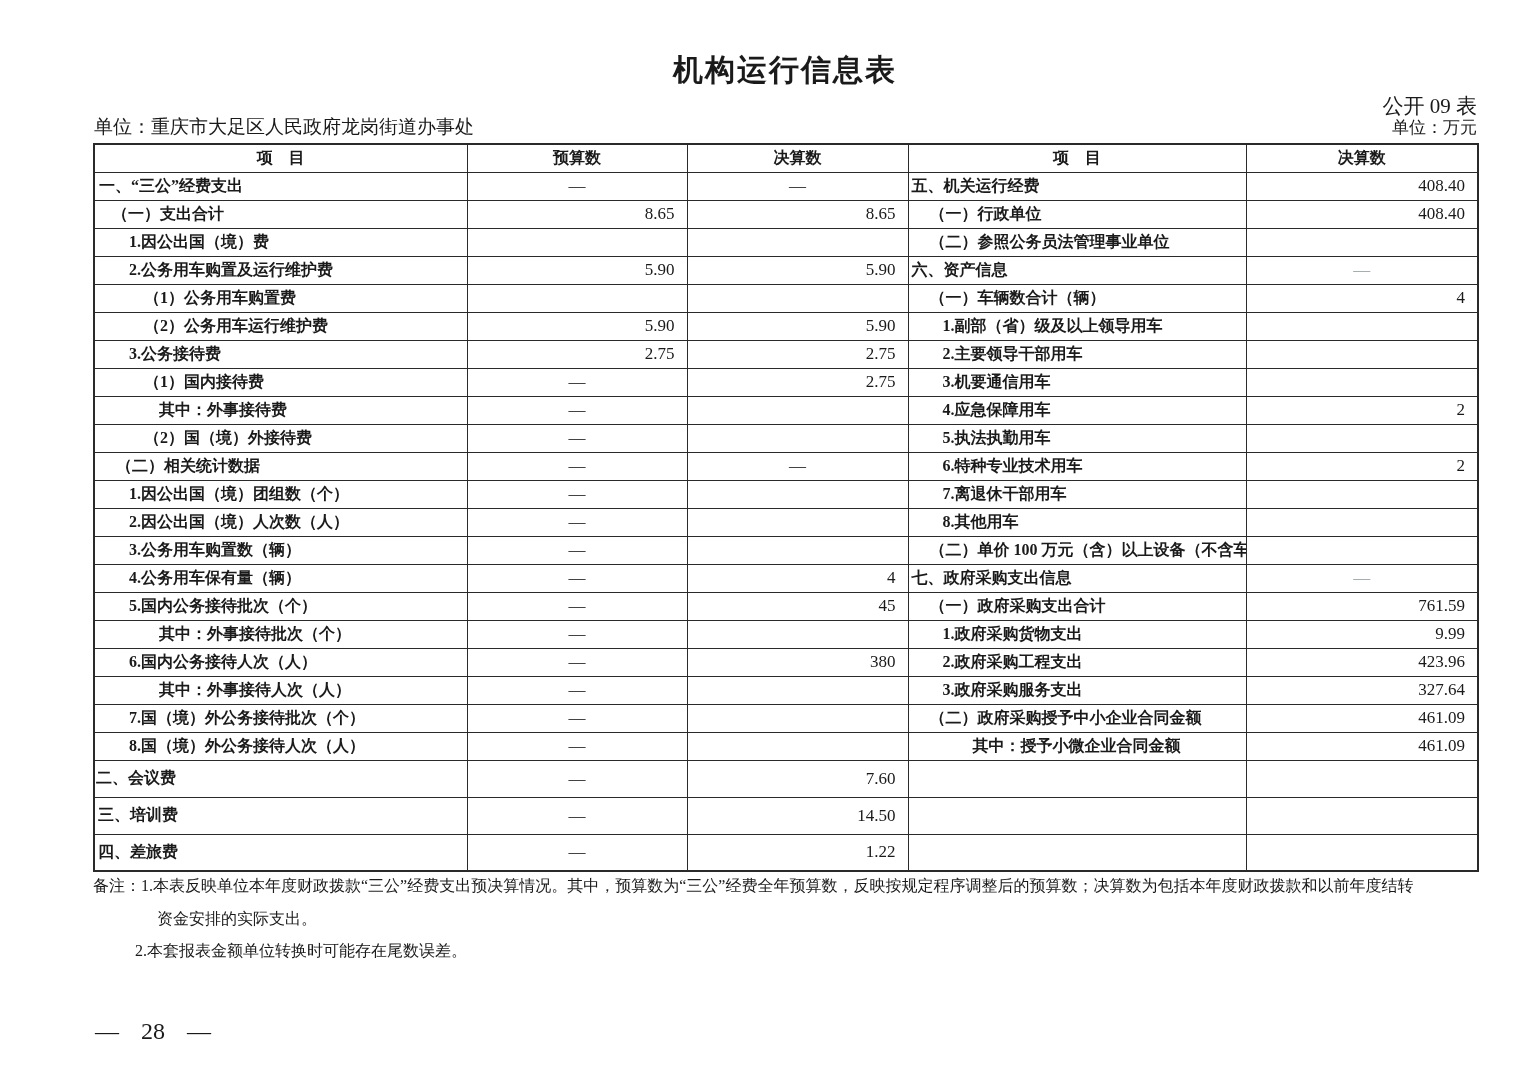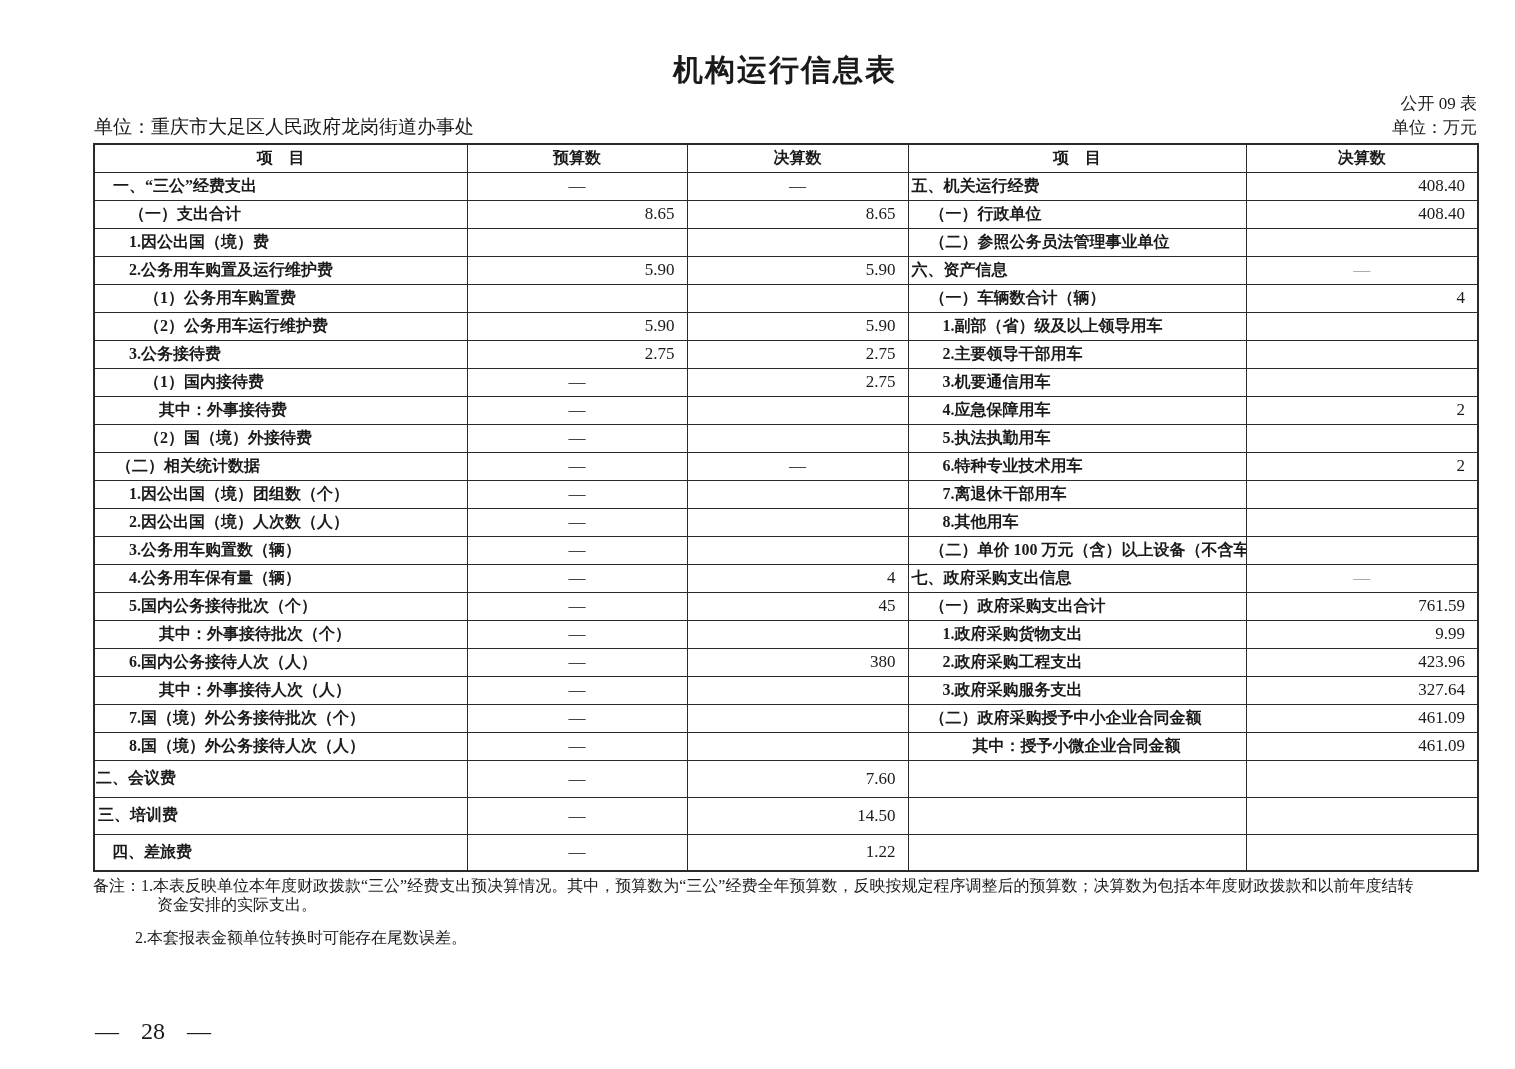--- a/index.html
+++ b/index.html
@@ -17,21 +17,21 @@
     position: absolute;
     top: 50px; left: 93px; width: 1384px;
     text-align: center;
     font-size: 30px;
     font-weight: bold;
     letter-spacing: 2px;
   }
   .table-code {
     position: absolute;
     top: 92px; right: 38px;
-    font-size: 17px;
+    font-size: 21px;
   }
   .unit-left {
     position: absolute;
     top: 114px; left: 94px;
     font-size: 19px;
   }
   .unit-right {
     position: absolute;
     top: 116px; right: 38px;
     font-size: 17px;
@@ -70,21 +70,21 @@
   }
   td.val.center { text-align: center; padding-right: 0; }
   td.val.muted { color: var(--muted, #9aa0a3); }
   .notes {
     position: absolute;
     top: 876px; left: 93px; width: 1400px;
     font-size: 16px;
     line-height: 20px;
   }
   .note-line1 { white-space: nowrap; }
-  .note-line2 { margin-left: 64px; font-family: Liberation Mono, monospace; }
+  .note-line2 { margin-top: 13px; margin-left: 64px; }
   .note-line3 { margin-top: 12px; margin-left: 42px; }
   .page-number {
     position: absolute;
     left: 95px; top: 1018px;
     font-size: 24px;
     word-spacing: 16px;
   }
 </style>
 </head>
 <body>
@@ -111,28 +111,28 @@
       <tr>
         <th>项　目</th>
         <th>预算数</th>
         <th>决算数</th>
         <th>项　目</th>
         <th>决算数</th>
       </tr>
     </thead>
     <tbody id="table-body">
         <tr>
-          <td class="lbl" style="padding-left: 18px;">一、“三公”经费支出</td>
+          <td class="lbl" style="padding-left: 4px;">一、“三公”经费支出</td>
           <td class="val center">—</td>
           <td class="val center">—</td>
           <td class="lbl" style="padding-left: 3px;">五、机关运行经费</td>
           <td class="val">408.40</td>
         </tr>
         <tr>
-          <td class="lbl" style="padding-left: 34px; margin-left: 31px;">（一）支出合计</td>
+          <td class="lbl" style="padding-left: 17px; margin-left: 31px;">（一）支出合计</td>
           <td class="val">8.65</td>
           <td class="val">8.65</td>
           <td class="lbl" style="padding-left: 21px;">（一）行政单位</td>
           <td class="val">408.40</td>
         </tr>
         <tr>
           <td class="lbl" style="padding-left: 34px;">1.因公出国（境）费</td>
           <td class="val"></td>
           <td class="val"></td>
           <td class="lbl" style="padding-left: 21px;">（二）参照公务员法管理事业单位</td>
@@ -272,21 +272,21 @@
           <td class="val"></td>
         </tr>
         <tr class="tall">
           <td class="lbl" style="padding-left: 3px;">三、培训费</td>
           <td class="val center">—</td>
           <td class="val">14.50</td>
           <td class="lbl" style="padding-left: 3px;"></td>
           <td class="val"></td>
         </tr>
         <tr class="tall">
-          <td class="lbl" style="padding-left: 17px;">四、差旅费</td>
+          <td class="lbl" style="padding-left: 3px;">四、差旅费</td>
           <td class="val center">—</td>
           <td class="val">1.22</td>
           <td class="lbl" style="padding-left: 3px;"></td>
           <td class="val"></td>
         </tr>
       </tbody>
   </table>
 
   <div class="notes">
     <div class="note-line1"><span>备注：</span><span>1.本表反映单位本年度财政拨款“三公”经费支出预决算情况。其中，预算数为“三公”经费全年预算数，反映按规定程序调整后的预算数；决算数为包括本年度财政拨款和以前年度结转</span></div>

